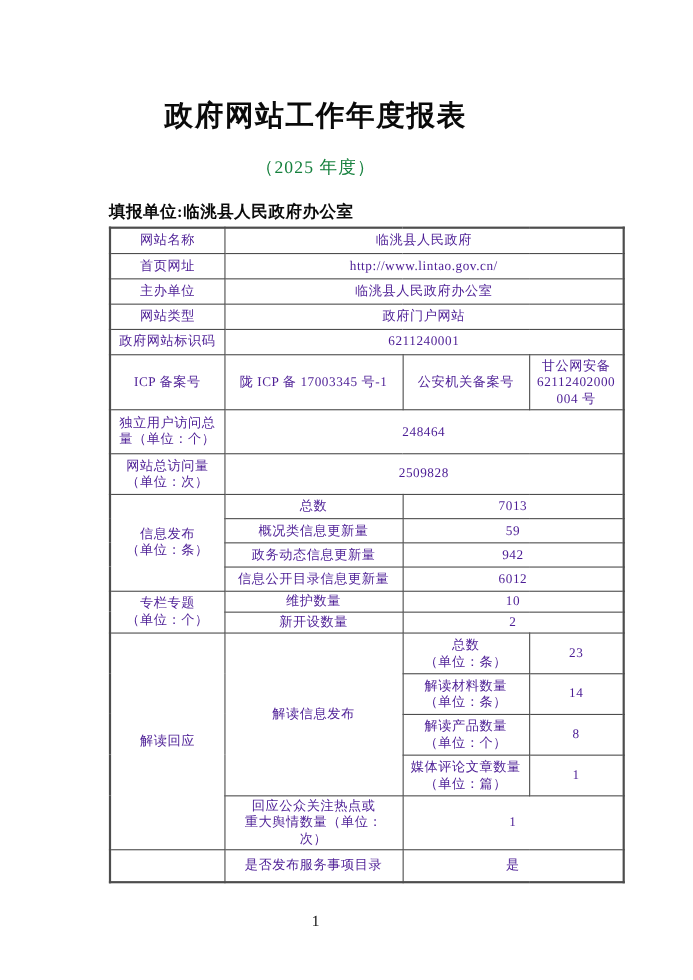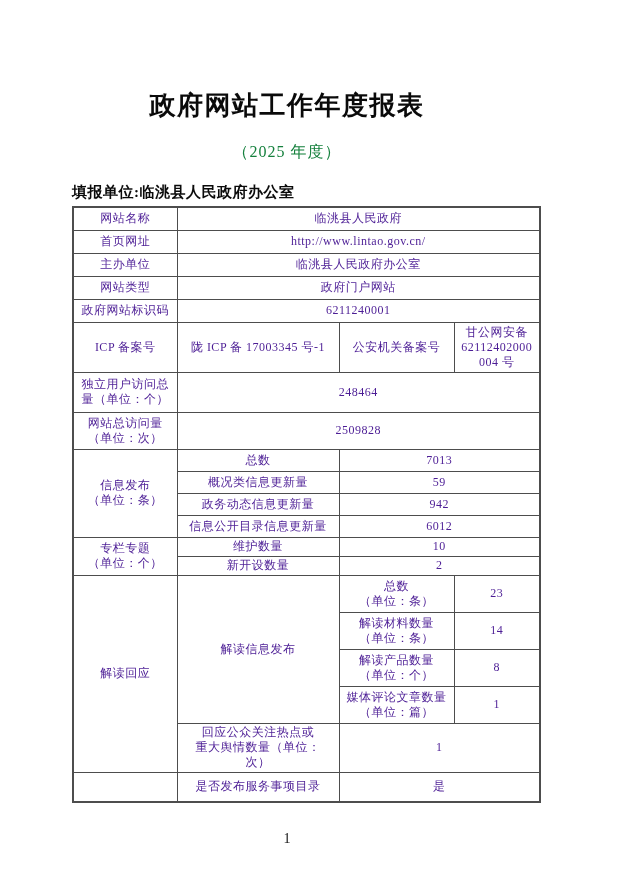--- a/index.html
+++ b/index.html
@@ -24,21 +24,21 @@
   }
   .subtitle {
     margin-top: 19px;
     text-align: center;
     font-size: 16px;
     letter-spacing: 1px;
     color: #15803d;
   }
   .content {
     position: absolute;
-    left: 72px;
+    left: 99px;
     top: 183px;
     width: 467px;
   }
   .reporting-unit {
     font-size: 15px;
     font-weight: bold;
     letter-spacing: 0.5px;
     margin-bottom: 4px;
     color: #0a0a0a;
   }

